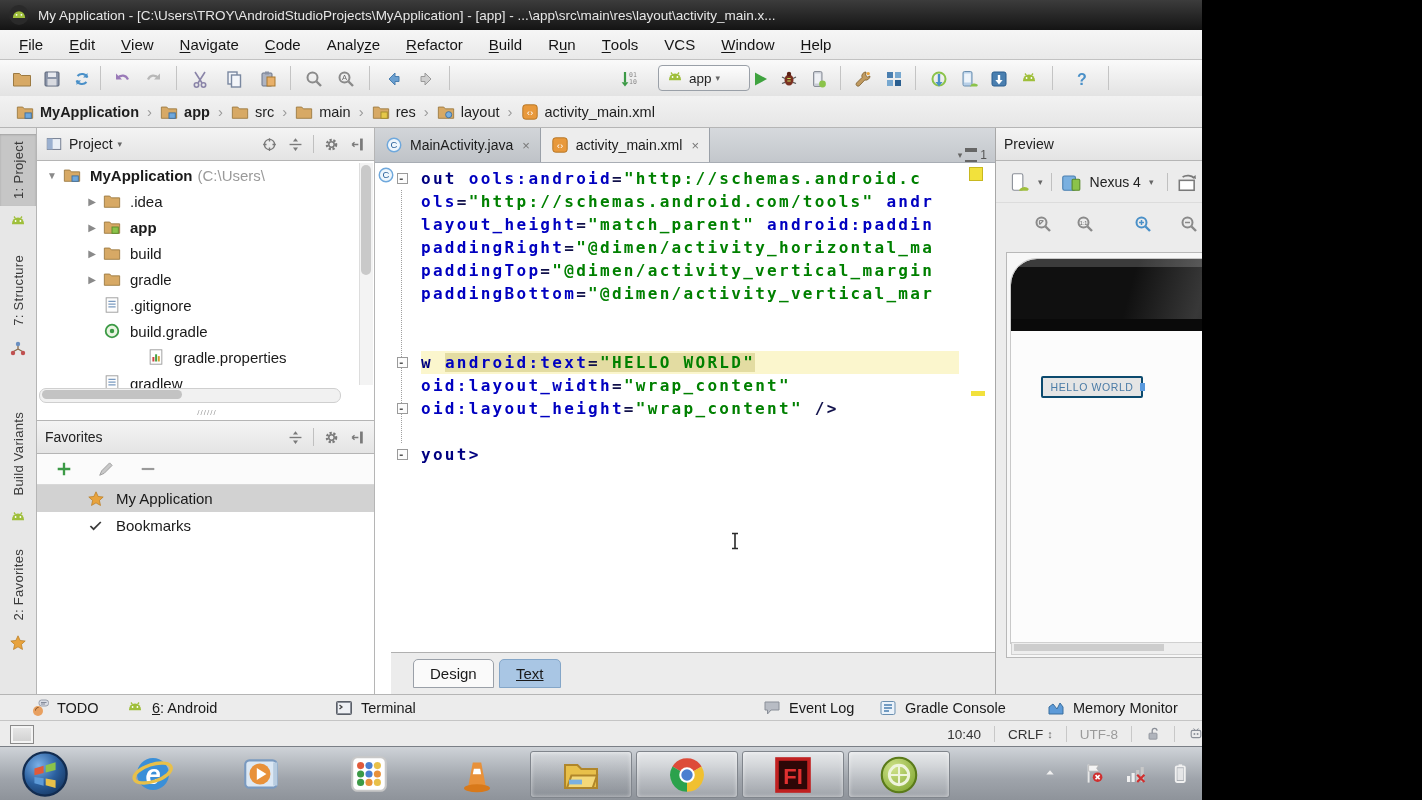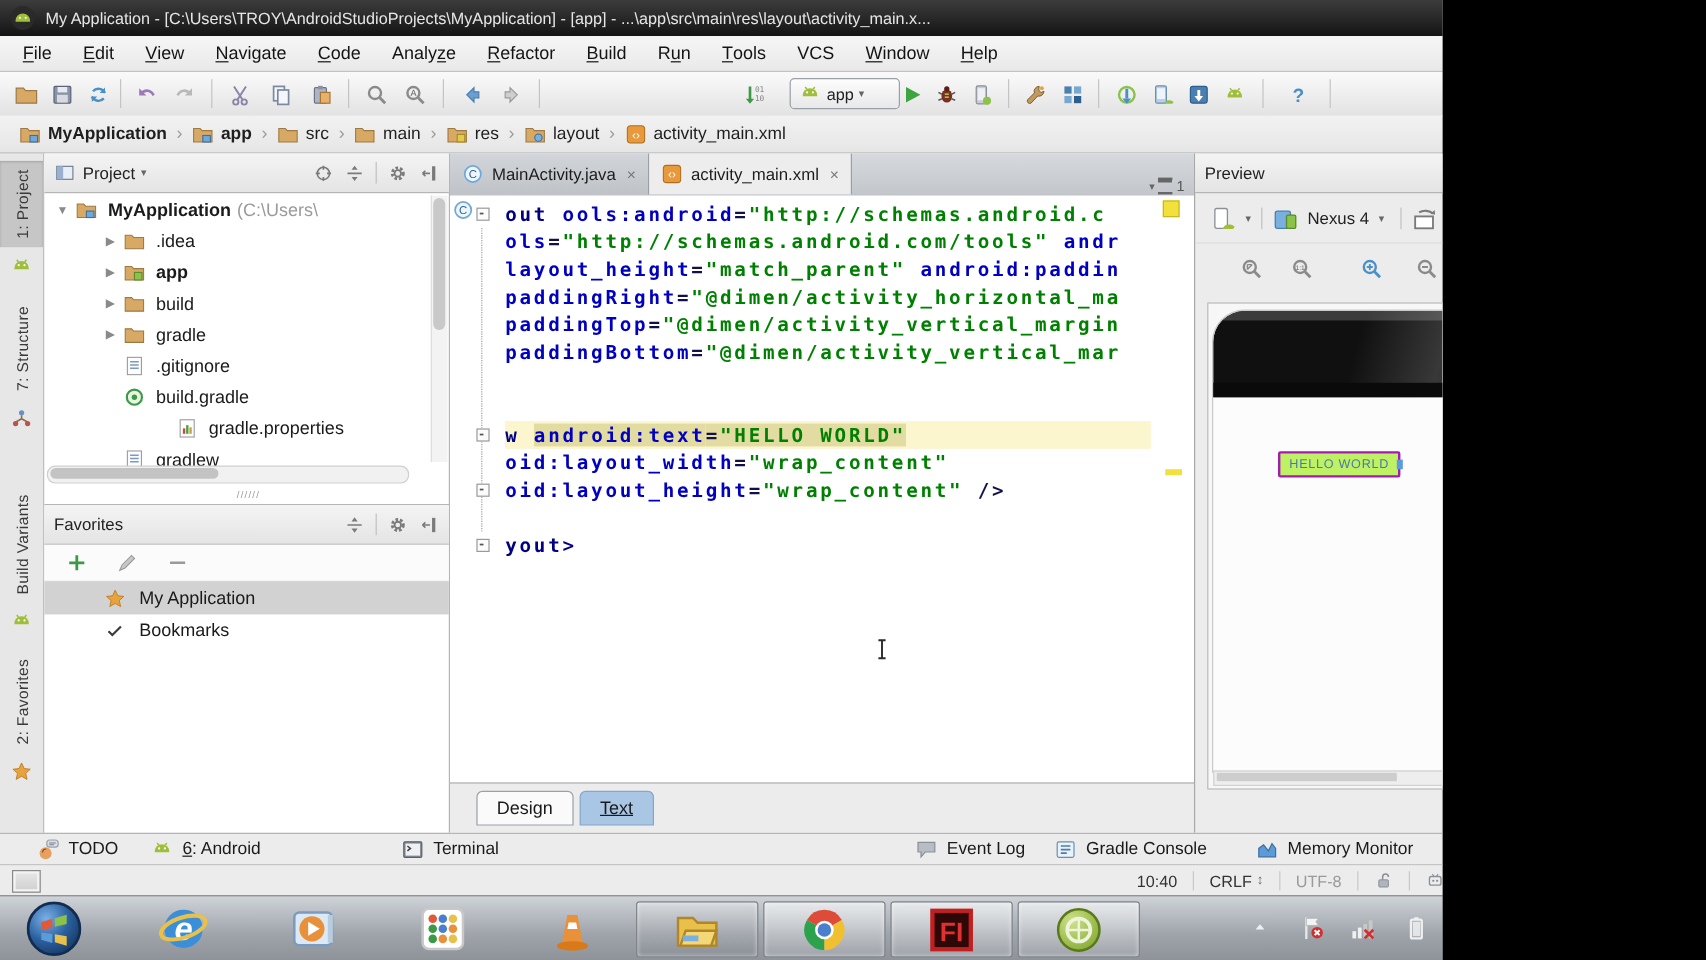--- a/index.html
+++ b/index.html
@@ -108,40 +108,40 @@
   .tok-pln{color:#10104a;}
   .tok-hl{background:#e3dca2;}
   .fold{position:absolute;left:-24px;top:6px;width:11px;height:11px;border:1px solid #9a9a9a;background:#fcfcfc;
         color:#555;font-size:10px;line-height:9px;text-align:center;box-sizing:border-box;}
   #foldGuide{position:absolute;left:26px;top:27px;height:253px;border-left:1px dotted #a0a0a0;}
   #gutterClass{position:absolute;left:2px;top:3px;}
   .mark-square{position:absolute;right:12px;top:4px;width:12px;height:12px;background:#f2e13c;border:1px solid #c8b820;}
   .mark-tick{position:absolute;right:10px;top:228px;width:14px;height:5px;background:#f2e13c;}
   #ibeam{position:absolute;left:350px;top:368px;}
 
-  #dtbar{position:absolute;left:0;top:524px;width:620px;height:42px;background:#ececec;border-top:1px solid #b0b0b0;box-sizing:border-box;}
+  #dtbar{position:absolute;left:16px;top:524px;width:620px;height:42px;background:#ececec;border-top:1px solid #b0b0b0;box-sizing:border-box;}
   .dtab{position:absolute;top:6px;height:29px;display:flex;align-items:center;padding:0 16px;font-size:15px;color:#1a1a1a;
         border:1px solid #9aa0a8;border-radius:5px 5px 0 0;background:#fafafa;box-sizing:border-box;}
   .dtab.active{background:#a9c6e4;border-color:#84a6c8;}
 
   
   #previewPanel{left:995px;top:0;width:390px;height:566px;background:#ececec;border-left:1px solid #a8a8a8;box-sizing:border-box;}
   .pv-tb1{position:absolute;left:0;top:33px;width:100%;height:42px;display:flex;align-items:center;gap:8px;
           padding-left:12px;box-sizing:border-box;border-bottom:1px solid #dcdcdc;font-size:14px;color:#222;}
   .pv-tb2{position:absolute;left:0;top:75px;width:100%;height:42px;}
   .pv-ic{position:absolute;top:8px;width:26px;height:26px;display:flex;align-items:center;justify-content:center;}
   #pvCanvas{position:absolute;left:10px;top:124px;width:368px;height:406px;background:#f7f7f7;border:1px solid #b8b8b8;box-sizing:border-box;overflow:hidden;}
   #phone{position:absolute;left:4px;top:6px;right:18px;bottom:14px;background:#fcfcfc;border-radius:26px 26px 0 0;
          box-shadow:0 0 0 1px #c9c9c9;overflow:hidden;}
   #bezel{position:absolute;left:0;top:0;width:100%;height:72px;border-radius:26px 26px 0 0;
          background:linear-gradient(105deg,#101010 35%,#383838 55%,#1c1c1c 75%);}
   #bezel:after{content:"";position:absolute;left:0;top:0;width:100%;height:8px;border-radius:26px 26px 0 0;background:rgba(255,255,255,.18);}
   #screenbar{position:absolute;left:0;top:60px;width:100%;height:12px;background:#0a0a0a;}
-  #helloBox{position:absolute;left:30px;top:117px;width:98px;height:18px;border:2px solid #a21caf;border-radius:2px;
-            display:flex;align-items:center;justify-content:center;font-size:10.5px;letter-spacing:.6px;color:#4a7ba6;background:#bef264;margin-left:24px;}
+  #helloBox{position:absolute;left:30px;top:117px;width:98px;height:18px;border:2px solid #0c4a6e;border-radius:2px;
+            display:flex;align-items:center;justify-content:center;font-size:10.5px;letter-spacing:.6px;color:#4a7ba6;background:#e5e5e5;}
   #helloBox:after{content:"";position:absolute;right:-4px;top:5px;width:5px;height:8px;background:#5a9ade;}
   #pvVScroll{position:absolute;right:2px;top:3px;width:12px;bottom:16px;background:#eee;border:1px solid #d0d0d0;}
   #pvVScroll .thumb{position:absolute;left:1px;top:1px;width:8px;height:230px;background:#cdcdcd;}
   #pvHScroll{position:absolute;left:4px;right:18px;bottom:2px;height:11px;background:#eee;border:1px solid #d0d0d0;}
   #pvHScroll .thumb{position:absolute;left:2px;top:1px;width:150px;height:7px;background:#cdcdcd;}
 
   
   #bottombar{left:0;top:694px;width:1422px;height:26px;background:#ececec;border-top:1px solid #b5b5b5;box-sizing:border-box;}
   .bbi{position:absolute;top:1px;height:24px;display:flex;align-items:center;gap:7px;font-size:14.5px;color:#1a1a1a;}
 

